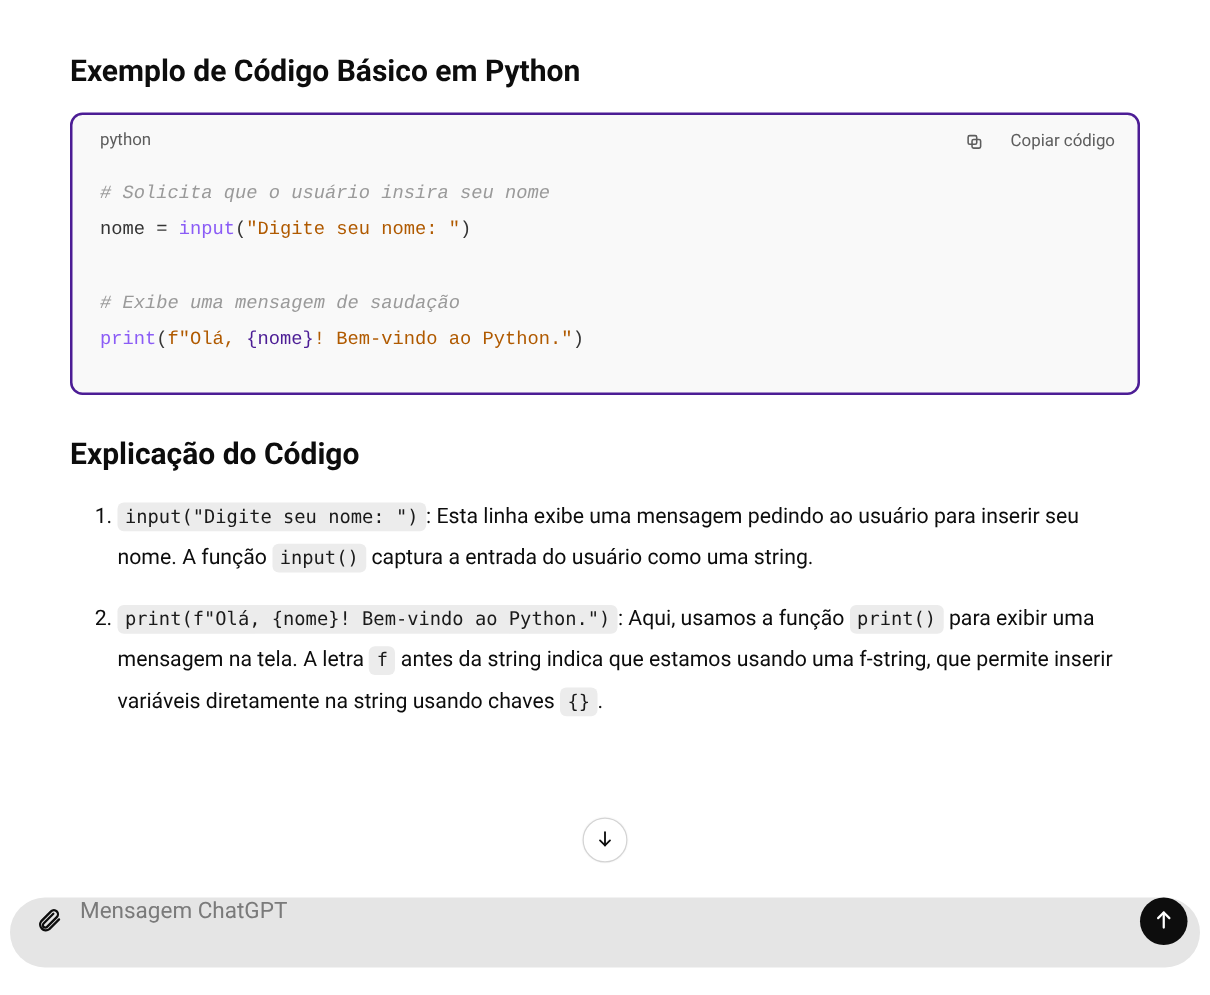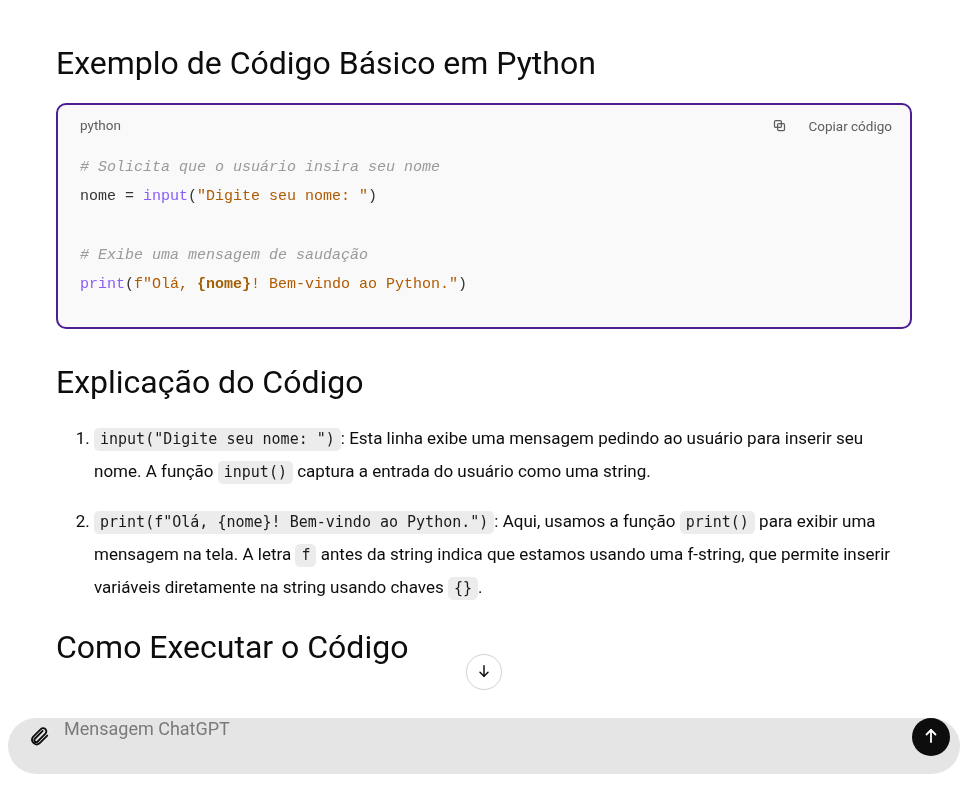--- a/index.html
+++ b/index.html
@@ -11,22 +11,22 @@
     width: 968px;
     height: 796px;
     overflow: hidden;
     position: relative;
   }
   .content {
     padding: 20px 56px 120px 56px;
     line-height: 1.6;
   }
   h2 {
-    font-size: 32px;
-    font-weight: 400;
+    font-size: 24px;
+    font-weight: 700;
     margin: 18px 0 14px 0;
     color: #0d0d0d;
   }
   .intro {
     font-size: 17px;
     line-height: 1.75;
     margin: 0 0 20px 0;
     color: #0d0d0d;
   }
   .codeblock {
@@ -63,21 +63,21 @@
     font-family: "Consolas", "SFMono-Regular", Menlo, Monaco, "Liberation Mono", monospace;
     font-size: 15px;
     line-height: 1.95;
     white-space: pre;
     overflow-x: auto;
     background: transparent;
   }
   .tok-comment { color: #9a9a9a; font-style: italic; }
   .tok-func    { color: #8b5cf6; }
   .tok-str     { color: #b05a00; }
-  .tok-var     { color: #a16207; font-weight: bold; }
+  .tok-var     { color: #4c1d95; }
   .tok-plain   { color: #353535; }
 
   ol.explain {
     font-size: 17px;
     line-height: 1.95;
     padding-left: 38px;
     margin: 8px 0 0 0;
   }
   ol.explain li { margin-bottom: 16px; }
 
@@ -184,21 +184,20 @@
 
   <ol class="explain">
     <li>
       <code class="inline">input("Digite seu nome: ")</code><span>: Esta linha exibe uma mensagem pedindo ao usuário para inserir seu nome. A função </span><code class="inline">input()</code><span> captura a entrada do usuário como uma string.</span>
     </li>
     <li>
       <code class="inline">print(f"Olá, {nome}! Bem-vindo ao Python.")</code><span>: Aqui, usamos a função </span><code class="inline">print()</code><span> para exibir uma mensagem na tela. A letra </span><code class="inline">f</code><span> antes da string indica que estamos usando uma f-string, que permite inserir variáveis diretamente na string usando chaves </span><code class="inline">{}</code><span>.</span>
     </li>
   </ol>
 
-  <h2>Como Executar o Código</h2>
 
 </div>
 
 <button class="scroll-down">
   <span>
     <svg width="16" height="16" viewBox="0 0 24 24" fill="none" stroke="#0d0d0d" stroke-width="2.2" stroke-linecap="round" stroke-linejoin="round">
       <line x1="12" y1="4" x2="12" y2="20"></line>
       <polyline points="6 14 12 20 18 14"></polyline>
     </svg>
   </span>

